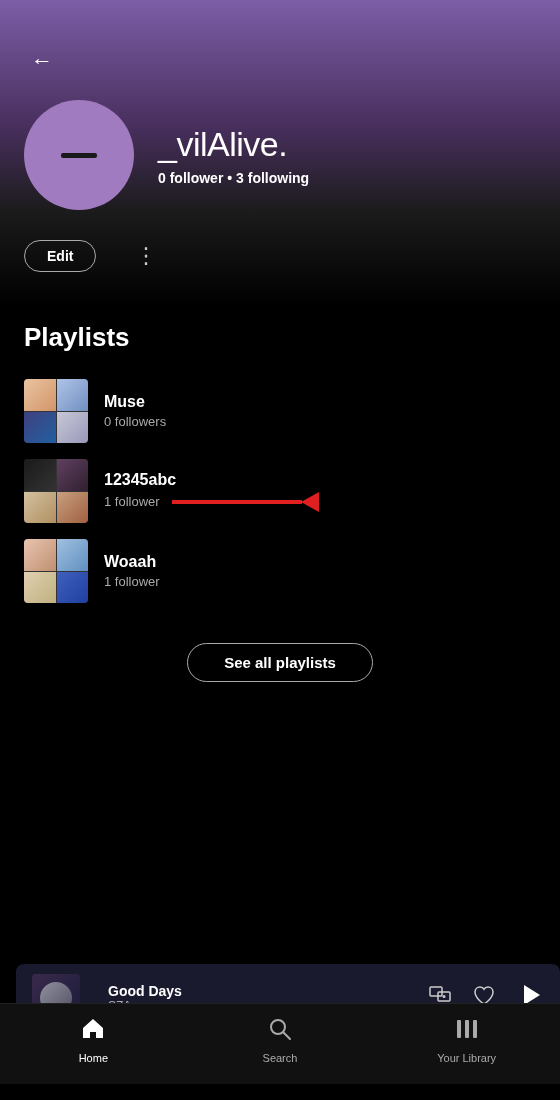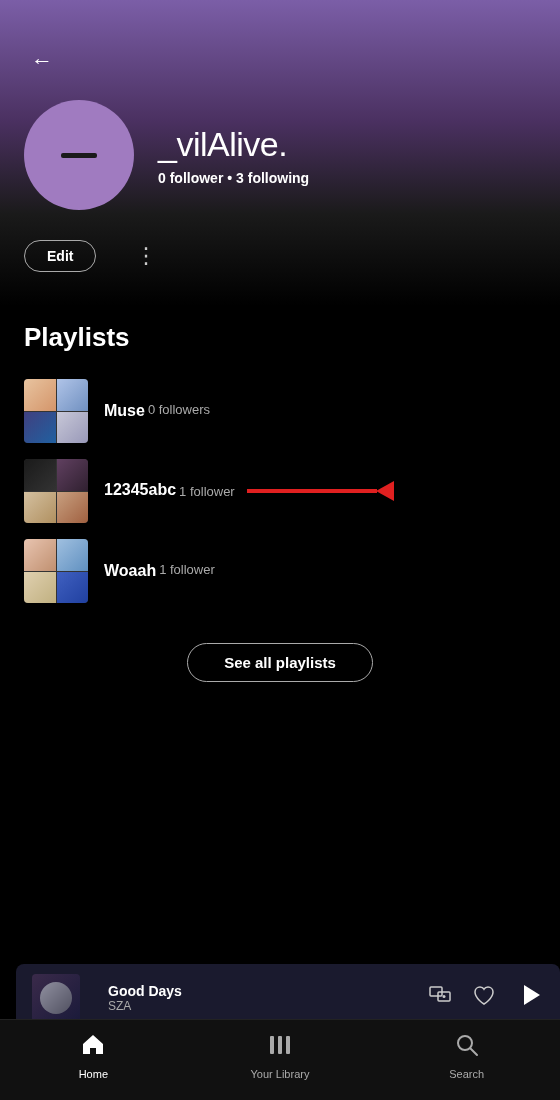--- a/index.html
+++ b/index.html
@@ -164,21 +164,21 @@
     .abc-2 { background: linear-gradient(135deg, #604060, #302030); }
     .abc-3 { background: linear-gradient(135deg, #d4c0a0, #b09060); }
     .abc-4 { background: linear-gradient(135deg, #c8a080, #a06040); }
 
     
     .woaah-1 { background: linear-gradient(135deg, #e8c4b0, #c09070); }
     .woaah-2 { background: linear-gradient(135deg, #a0c0e0, #6090c0); }
     .woaah-3 { background: linear-gradient(135deg, #e0d0b0, #c0b080); }
     .woaah-4 { background: linear-gradient(135deg, #4060c0, #2040a0); }
 
-    .playlist-meta { display: flex; gap: 3px; }
+    .playlist-meta { display: flex; flex-direction: column; gap: 3px; }
     .playlist-name { font-size: 16px; font-weight: 600; color: #fff; }
     .playlist-followers { font-size: 13px; color: #aaa; }
 
     
     .arrow-row {
       display: flex;
       align-items: center;
       gap: 0;
     }
 
@@ -285,21 +285,21 @@
 
     .np-play {
       font-size: 24px;
       color: #fff;
       cursor: pointer;
     }
 
     
     .bottom-nav {
       position: fixed;
-      bottom: 0;
+      bottom: 16px;
       left: 0;
       width: 560px;
       background: #111;
       display: flex;
       align-items: center;
       justify-content: space-around;
       padding: 12px 0 20px 0;
       border-top: 1px solid #222;
     }
 
@@ -452,32 +452,32 @@
   <div class="nav-item">
     <span class="nav-icon active home-icon">
       <svg width="26" height="26" viewBox="0 0 26 26" fill="white" xmlns="http://www.w3.org/2000/svg">
         <path d="M3 12L13 3L23 12V22H16V16H10V22H3V12Z" fill="white"></path>
       </svg>
     </span>
     <span class="nav-label active">Home</span>
   </div>
 
   <div class="nav-item">
+    <span class="nav-icon search-icon">
+      <svg width="26" height="26" viewBox="0 0 26 26" fill="none" xmlns="http://www.w3.org/2000/svg">
+        <circle cx="11" cy="11" r="7" stroke="#aaa" stroke-width="2" fill="none"></circle>
+        <line x1="16.5" y1="16.5" x2="23" y2="23" stroke="#aaa" stroke-width="2" stroke-linecap="round"></line>
+      </svg>
+    </span>
+    <span class="nav-label">Search</span>
+  </div>
+
+  <div class="nav-item">
     <span class="nav-icon library-icon">
       <svg width="26" height="26" viewBox="0 0 26 26" fill="none" xmlns="http://www.w3.org/2000/svg">
         <rect x="3" y="4" width="4" height="18" rx="1" fill="#aaa"></rect>
         <rect x="11" y="4" width="4" height="18" rx="1" fill="#aaa"></rect>
         <rect x="19" y="4" width="4" height="18" rx="1" fill="#aaa"></rect>
       </svg>
     </span>
     <span class="nav-label">Your Library</span>
   </div>
-
-  <div class="nav-item">
-    <span class="nav-icon search-icon">
-      <svg width="26" height="26" viewBox="0 0 26 26" fill="none" xmlns="http://www.w3.org/2000/svg">
-        <circle cx="11" cy="11" r="7" stroke="#aaa" stroke-width="2" fill="none"></circle>
-        <line x1="16.5" y1="16.5" x2="23" y2="23" stroke="#aaa" stroke-width="2" stroke-linecap="round"></line>
-      </svg>
-    </span>
-    <span class="nav-label">Search</span>
-  </div>
 </div>
 
 </body></html>

